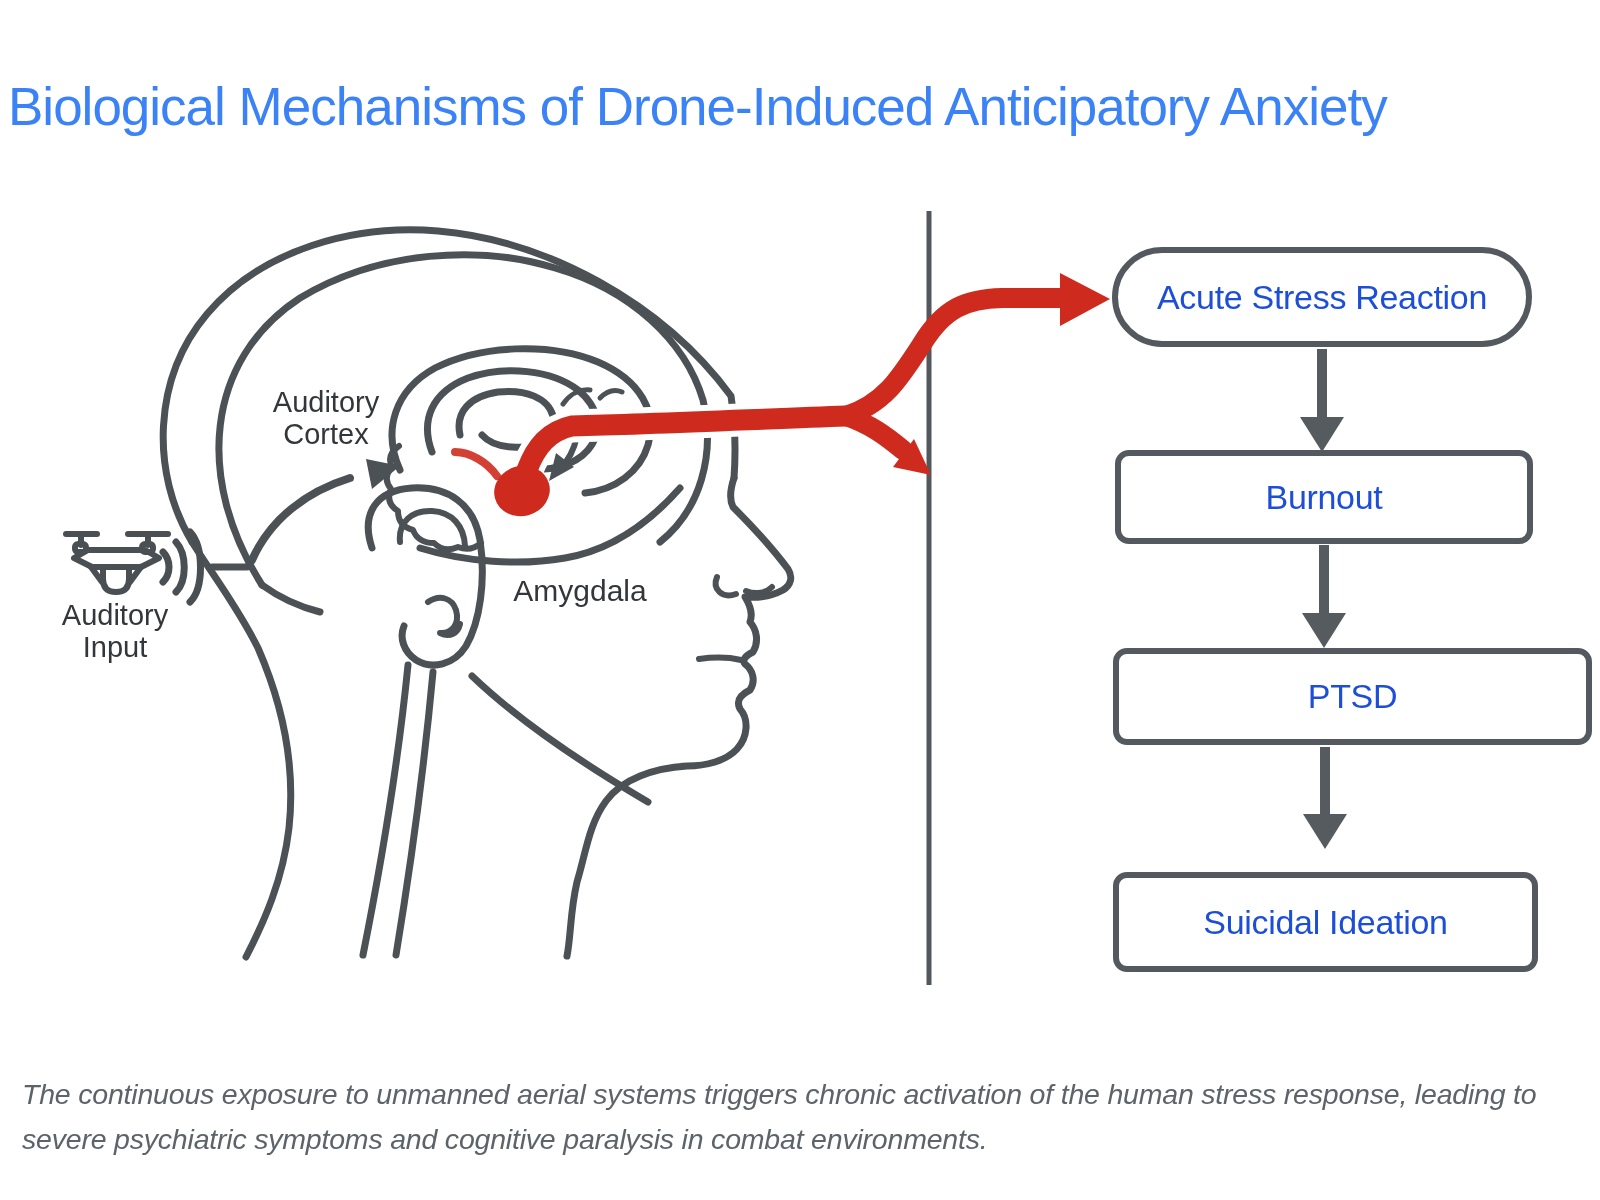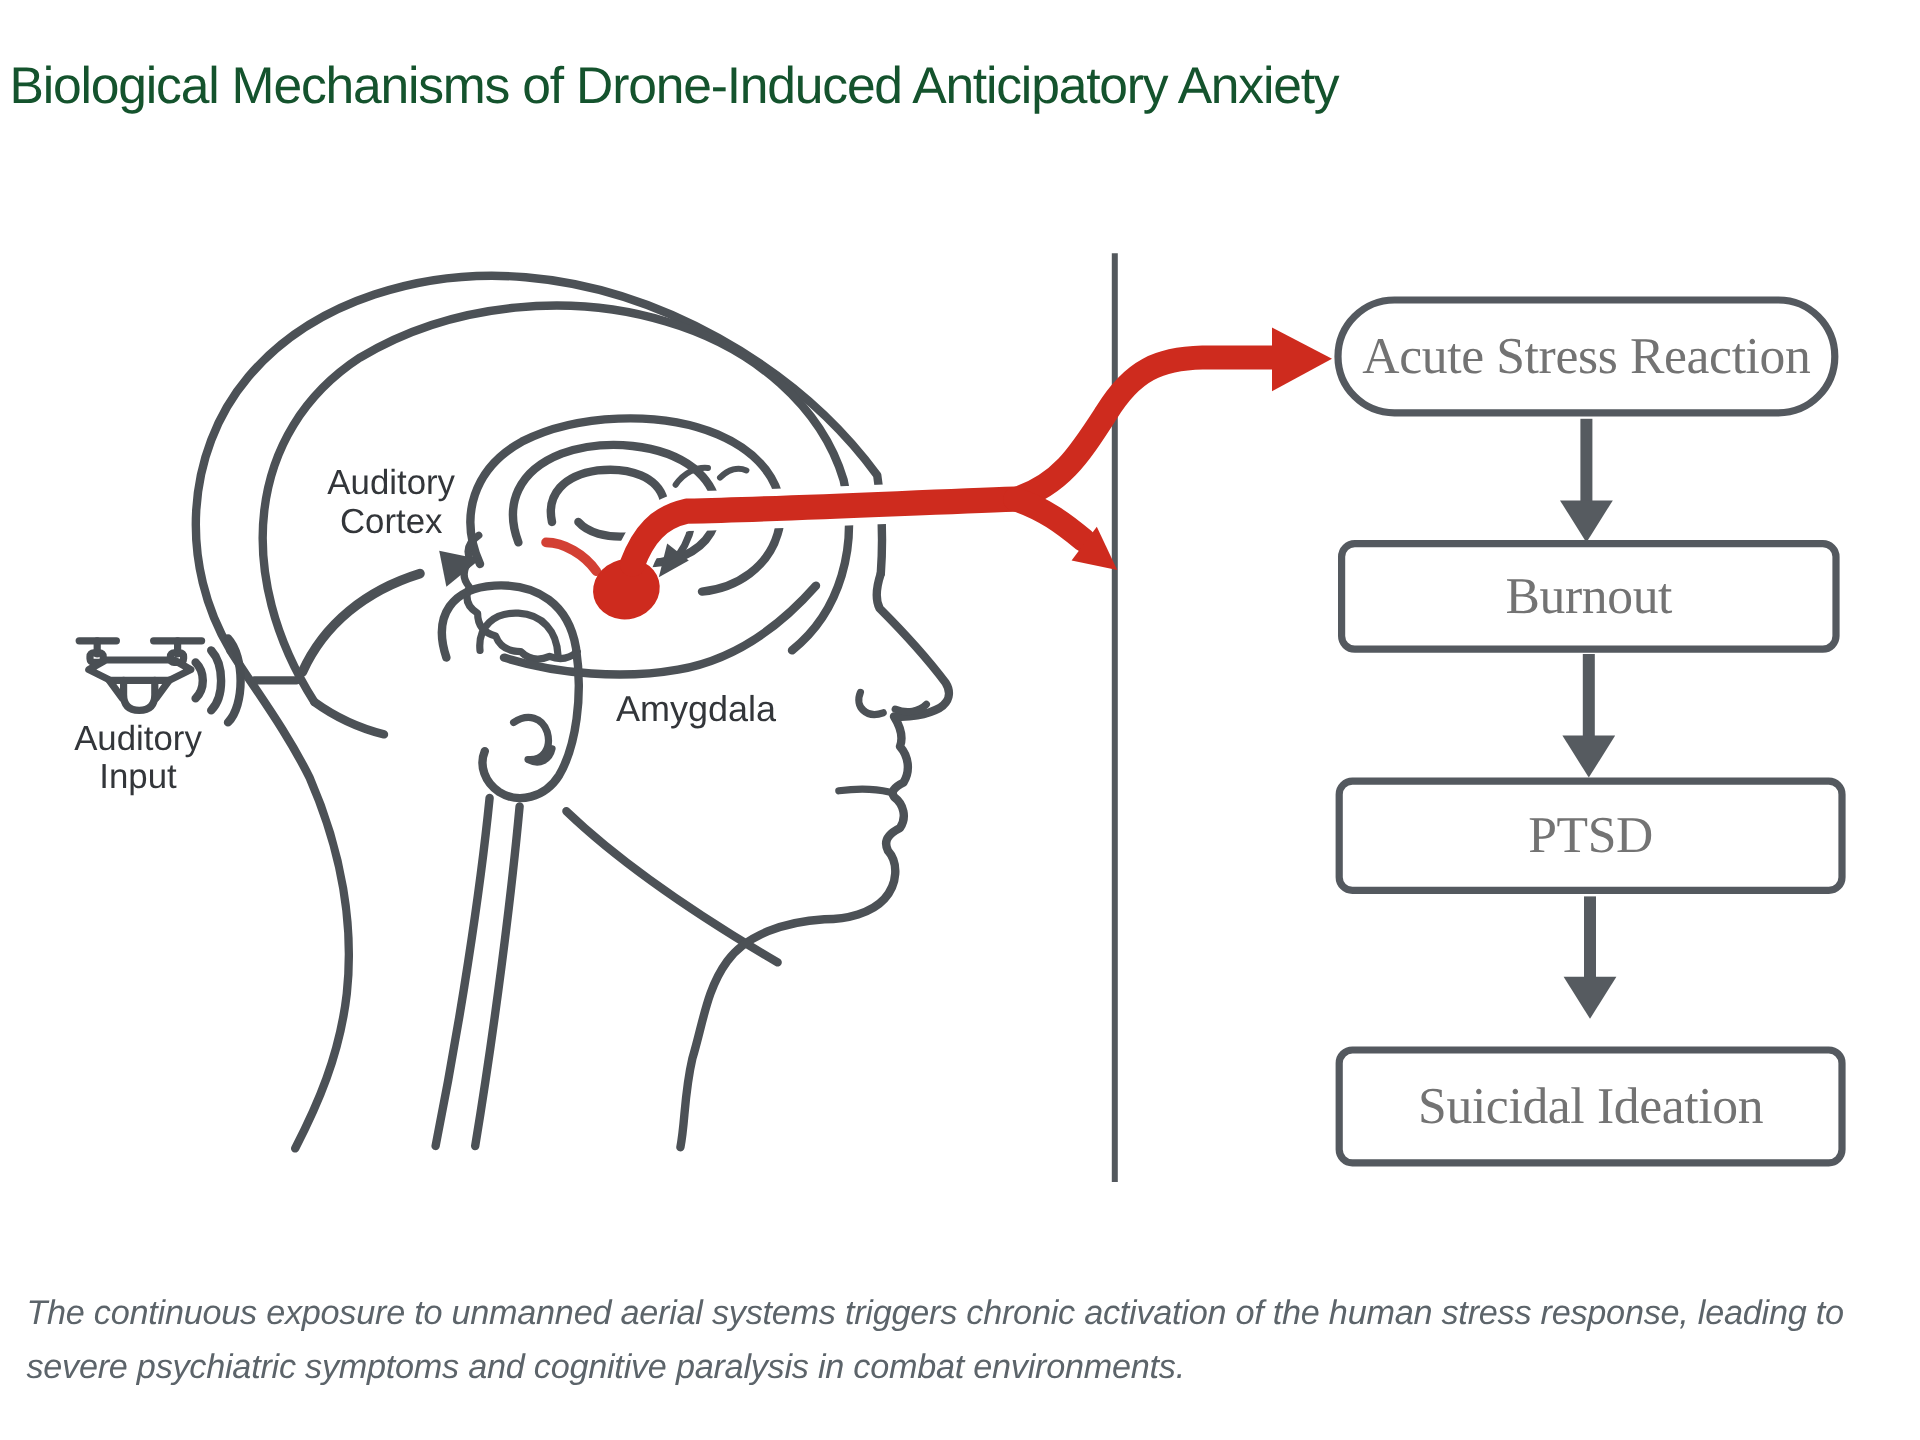--- a/index.html
+++ b/index.html
@@ -1,28 +1,28 @@
 <!DOCTYPE html>
 <html><head>
 <meta charset="utf-8">
 <style>
   html,body{margin:0;padding:0;}
   body{
     width:1600px;height:1200px;position:relative;overflow:hidden;
     background:#ffffff;font-family:"Liberation Sans", sans-serif;
   }
   .page-title{
-    position:absolute;left:8px;top:48px;
-    font-size:43px;letter-spacing:-1px;color:#14532d;white-space:nowrap;
+    position:absolute;left:8px;top:76px;
+    font-size:53px;letter-spacing:-1px;color:#3b82f6;white-space:nowrap;
   }
   .diagram-svg{position:absolute;left:0;top:0;}
   .flow-box{
     position:absolute;background:#ffffff;border:6px solid #54595f;
     box-sizing:border-box;display:flex;align-items:center;justify-content:center;
-    font-size:43px;color:#737373;letter-spacing:-0.3px;font-family:Liberation Serif, serif;
+    font-size:34px;color:#1d4ed8;letter-spacing:-0.3px;
   }
   .flow-box.pill{border-radius:50px;}
   .flow-box.rounded{border-radius:14px;}
   .figure-caption{
     position:absolute;left:22px;top:1072px;width:1560px;
     font-size:28.5px;line-height:45px;color:#5c646a;letter-spacing:-0.2px;font-style:italic;
   }
 </style>
 </head>
 <body>
@@ -127,16 +127,16 @@
     <polygon points="1322,452 1300,417 1344,417"></polygon>
     <rect x="1319" y="545" width="10" height="70"></rect>
     <polygon points="1324,648 1302,613 1346,613"></polygon>
     <rect x="1320" y="747" width="10" height="71"></rect>
     <polygon points="1325,849 1303,814 1347,814"></polygon>
   </g>
 </svg>
 
 <div class="flow-box pill" style="left:1112px;top:247px;width:420px;height:100px;">Acute Stress Reaction</div>
 <div class="flow-box rounded" style="left:1115px;top:450px;width:418px;height:94px;">Burnout</div>
-<div class="flow-box rounded" style="left:1113px;top:648px;width:425px;height:97px;">PTSD</div>
+<div class="flow-box rounded" style="left:1113px;top:648px;width:479px;height:97px;">PTSD</div>
 <div class="flow-box rounded" style="left:1113px;top:848px;width:425px;height:100px;margin-top:24px;">Suicidal Ideation</div>
 
 <div class="figure-caption">The continuous exposure to unmanned aerial systems triggers chronic activation of the human stress response, leading to severe psychiatric symptoms and cognitive paralysis in combat environments.</div>
 
 </body></html>

